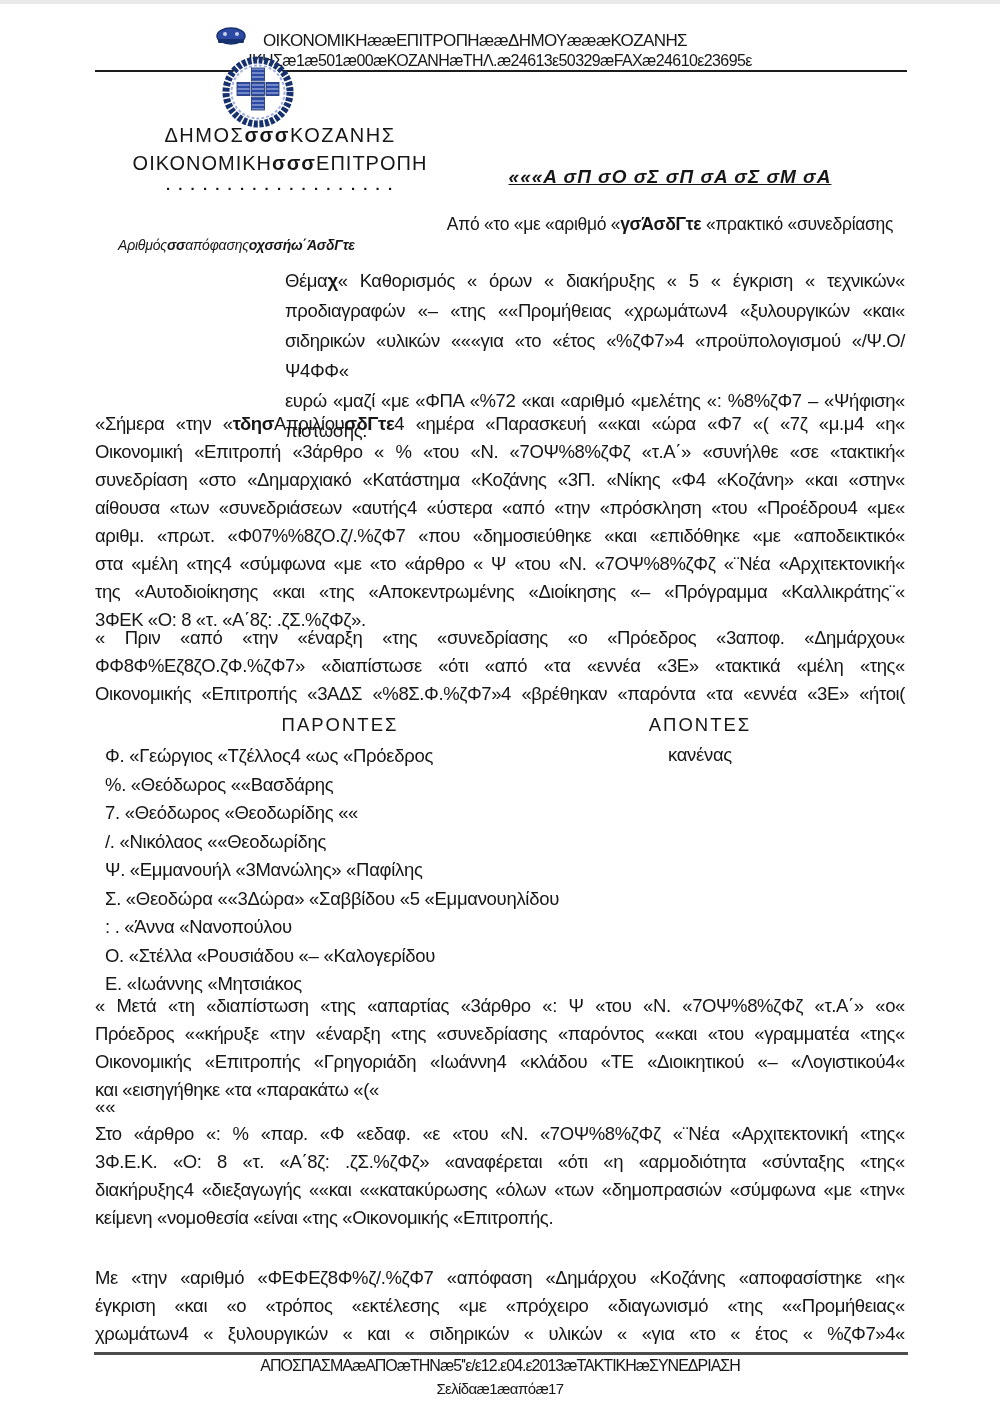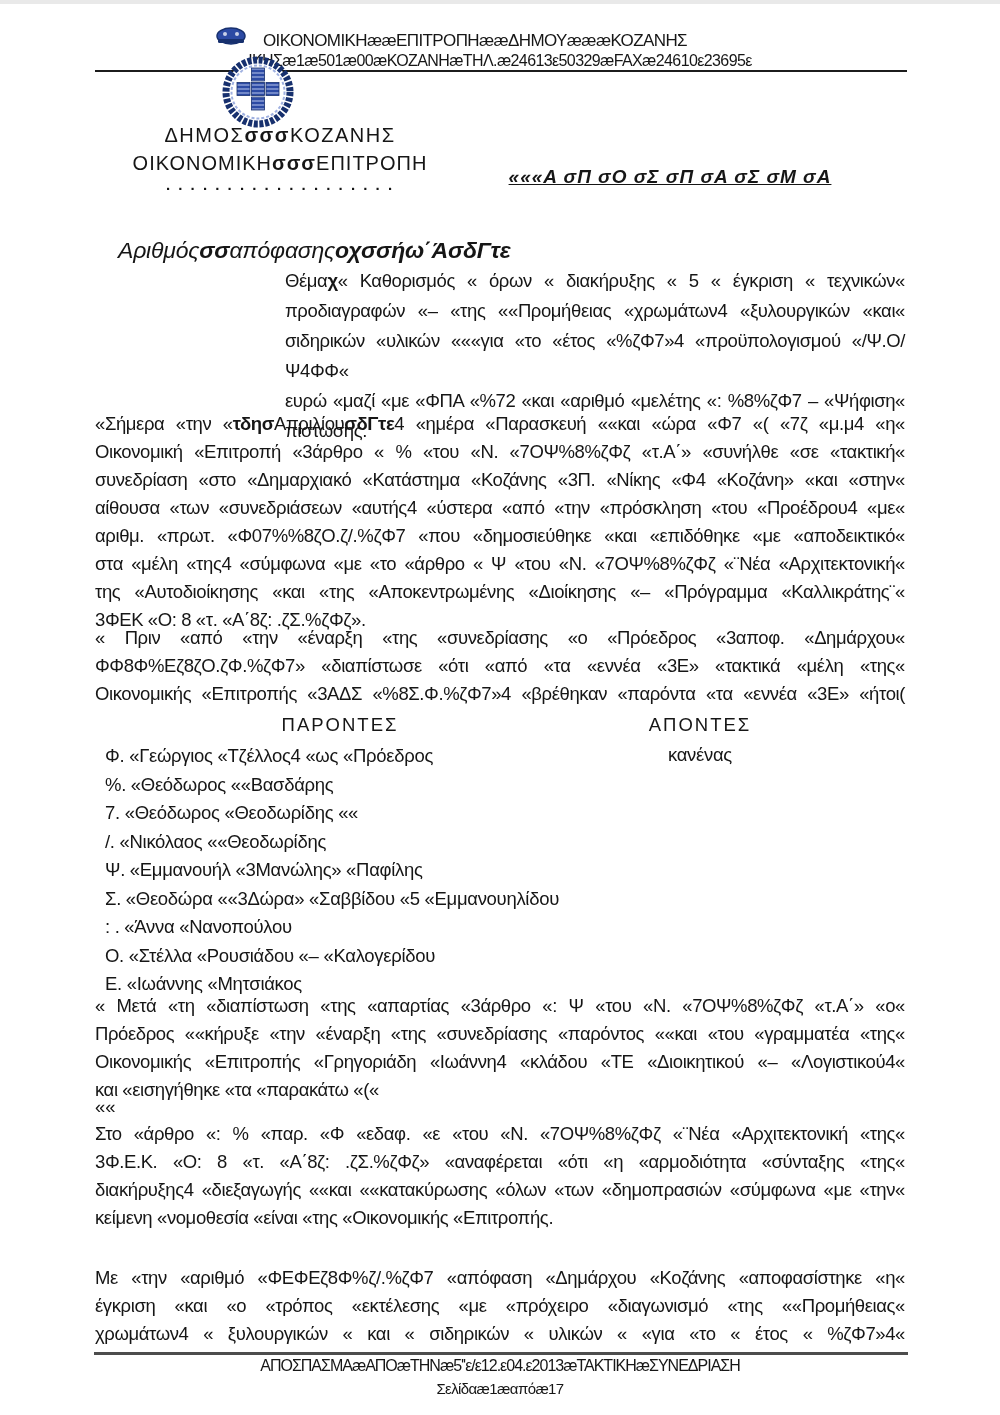--- a/index.html
+++ b/index.html
@@ -27,21 +27,21 @@
   .logo{left:214px;top:22px;width:82px;height:108px;z-index:2;}
 
   
   .org-l1{left:120px;top:120px;width:320px;text-align:center;font-size:20px;letter-spacing:1.5px;white-space:nowrap;}
   .org-l2{left:120px;top:148px;width:320px;text-align:center;font-size:20px;letter-spacing:1px;white-space:nowrap;}
   .org-dots{left:120px;top:172px;width:320px;text-align:center;font-size:15px;font-weight:bold;letter-spacing:2px;white-space:nowrap;}
 
   
   .apospasma{left:440px;top:162px;width:460px;text-align:center;font-size:19px;font-weight:700;font-style:italic;text-decoration:underline;letter-spacing:1px;white-space:nowrap;}
   .from-line{left:440px;top:210px;width:460px;text-align:center;font-size:17.5px;letter-spacing:-0.3px;white-space:nowrap;}
-  .number-line{left:118px;top:233px;font-size:23px;font-style:italic;letter-spacing:-0.2px;white-space:nowrap;}
+  .number-line{left:118px;top:233px;font-size:14px;font-style:italic;letter-spacing:-0.2px;white-space:nowrap;}
 
   
   .para{position:absolute;}
   .thema{left:285px;top:262px;width:620px;}
   .p1{left:95px;top:406px;width:810px;}
   .p2{left:95px;top:620px;width:810px;}
   .p3{left:95px;top:988px;width:810px;}
   .p4{left:95px;top:1116px;width:810px;}
   .p5{left:95px;top:1260px;width:810px;}
   .ln{font-size:18.5px;line-height:28px;letter-spacing:-0.4px;}
@@ -101,20 +101,21 @@
         <rect x="37.5" y="71" width="13" height="13" fill="url(#st)"></rect>
       </g>
     </svg>
   </div>
 
   <div class="abs org-l2"><span>ΟΙΚΟΝΟΜΙΚΗ</span><b>σσσ</b><span>ΕΠΙΤΡΟΠΗ</span></div>
   <div class="abs org-l1"><span>ΔΗΜΟΣ</span><b>σσσ</b><span>ΚΟΖΑΝΗΣ</span></div>
   <div class="abs org-dots">. . . . . . . . . . . . . . . . . . .</div>
 
   <div class="abs apospasma">«««Α σΠ σΟ σΣ σΠ σΑ σΣ σΜ σΑ</div>
+  <div class="abs from-line"><span>Από «το «με «αριθμό «</span><b>γσΆσδΓτε</b><span> «πρακτικό «συνεδρίασης</span></div>
   <div class="abs number-line"><span>Αριθμός</span><b>σσ</b><span>απόφασης</span><b>οχσσήω΄ΆσδΓτε</b></div>
 
   <div class="para thema">
     <div class="ln jl"><span>Θέμα</span><b>χ</b><span>«  Καθορισμός « όρων « διακήρυξης « 5 « έγκριση « τεχνικών«</span></div>
     <div class="ln jl"><span>προδιαγραφών «– «της ««Προμήθειας «χρωμάτων4 «ξυλουργικών «και«</span></div>
     <div class="ln jl"><span>σιδηρικών «υλικών «««για «το «έτος «%ζΦ7»4 «προϋπολογισμού «/Ψ.Ο/Ψ4ΦΦ«</span></div>
     <div class="ln jl"><span>ευρώ «μαζί «με «ΦΠΑ «%72  «και «αριθμό «μελέτης «: %8%ζΦ7 – «Ψήφιση«</span></div>
     <div class="ln ll"><span>πίστωσης.</span></div>
   </div>
 

